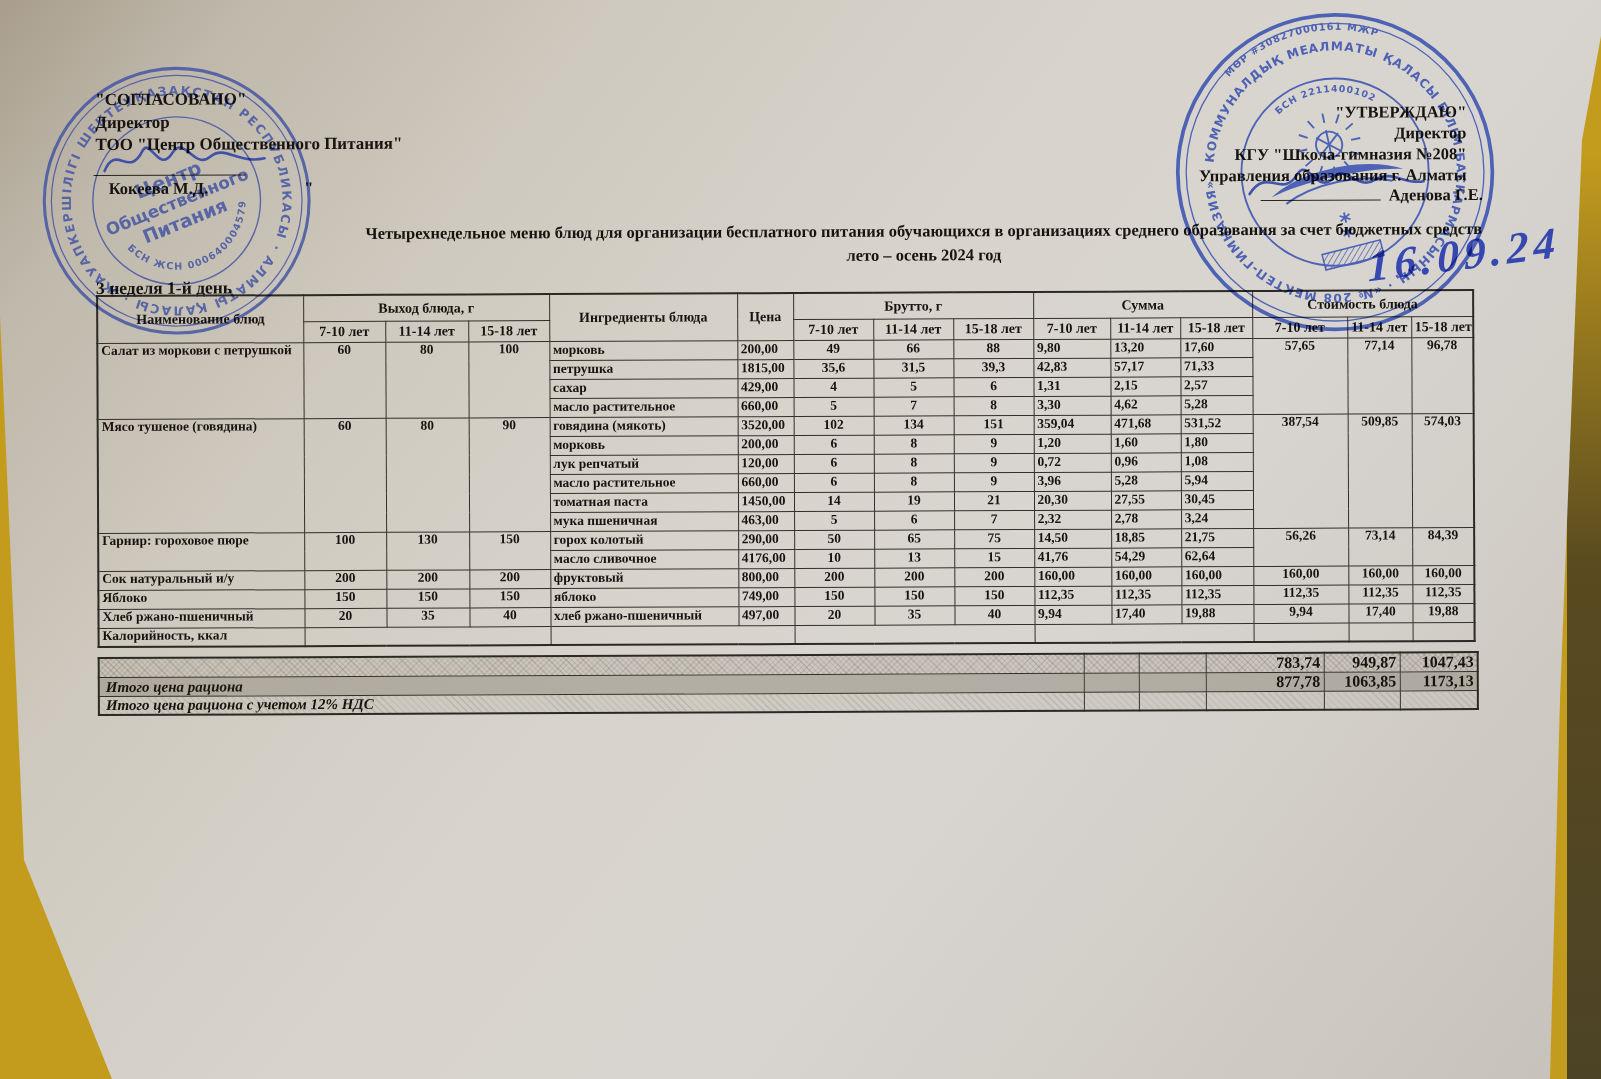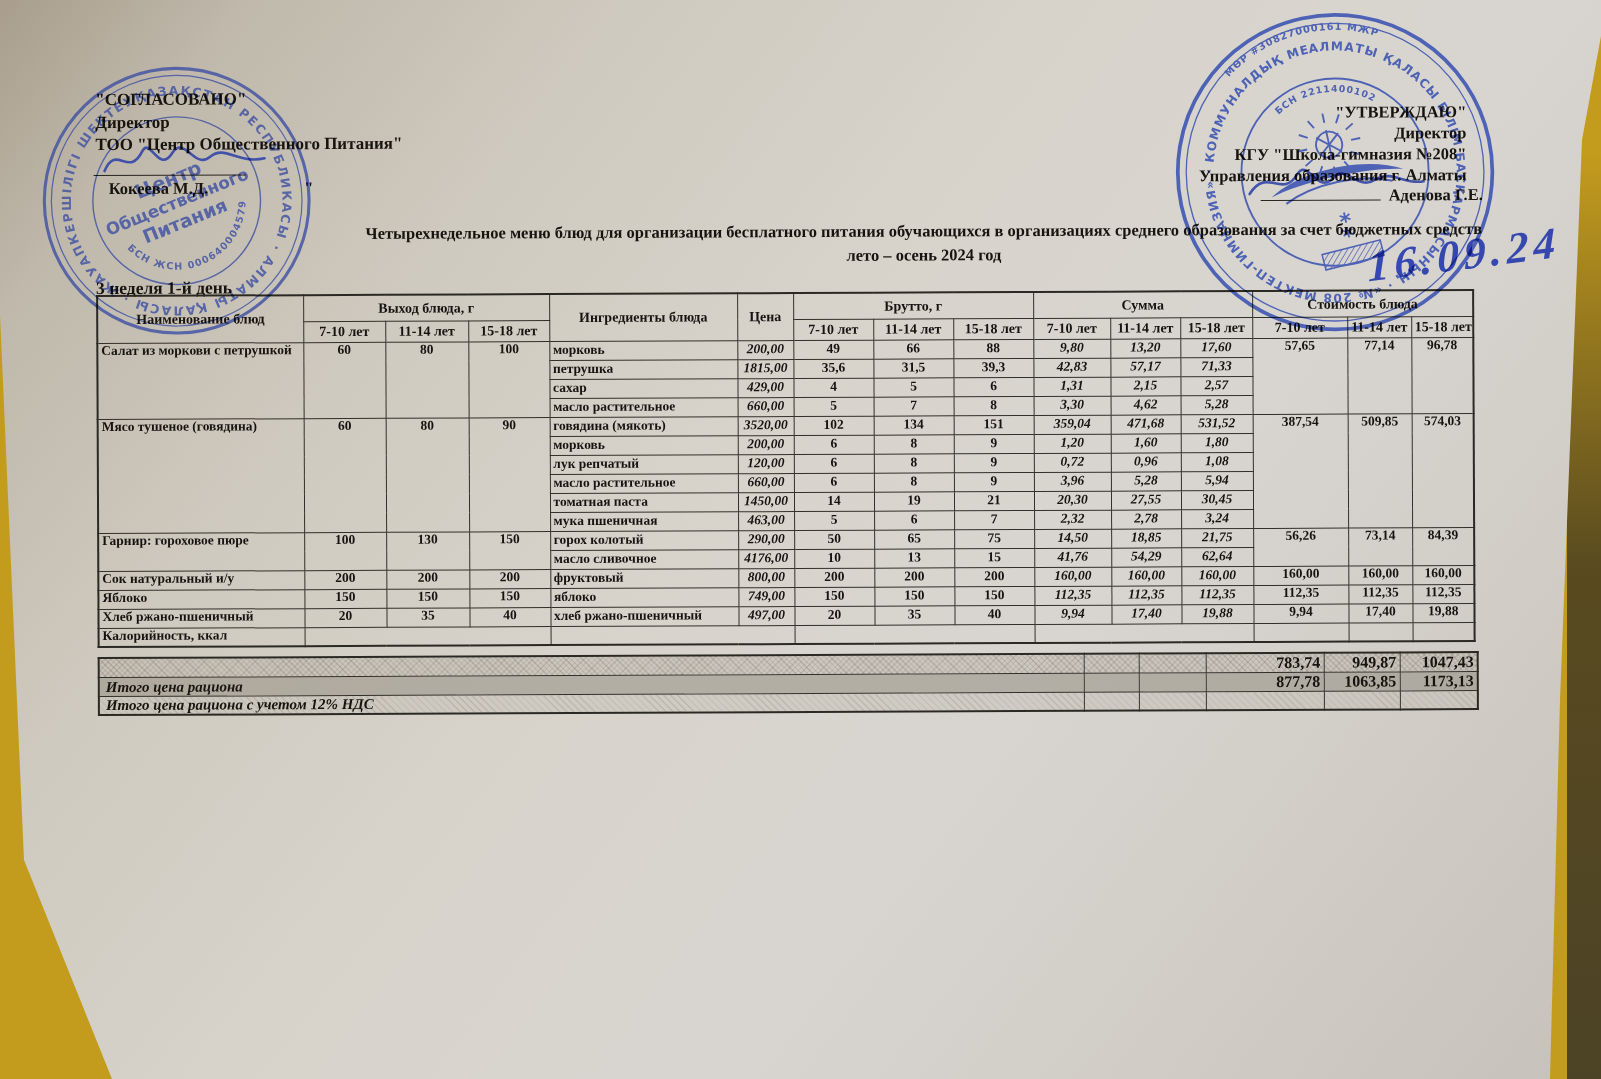--- a/index.html
+++ b/index.html
@@ -32,21 +32,21 @@
     padding:0 3px;line-height:1.1;overflow:hidden;white-space:nowrap;
   }
   .menu{border:2.4px solid #2b2923;}
   .menu thead th{text-align:center;font-size:14px;}
   .menu thead tr:first-child{height:26px;}
   .menu thead tr:last-child{height:21px;}
   .menu tbody tr{height:19px;}
   .cell-name{text-align:left;vertical-align:top;}
   .cell-ing{text-align:left;}
   .cell-center{text-align:center;}
-  .cell-right{text-align:center;font-style:italic;}
+  .cell-right{text-align:left;}
   .cell-top{vertical-align:top;}
   .pad{padding-right:14px;}
   
   .totals{width:1379px;border:2px solid #2b2923;}
   .totals td{border:1.6px solid #32302a;font-size:16px;font-weight:bold;padding:0 3px;overflow:hidden;white-space:nowrap;}
   .totals .tlabel{font-style:italic;font-size:15px;text-align:left;padding-left:6px;}
   .totals .tval{text-align:right;}
   .row-hatch td{background:
       repeating-linear-gradient(45deg,rgba(110,104,92,.28) 0 1px,transparent 1px 4px),
       repeating-linear-gradient(-45deg,rgba(110,104,92,.22) 0 1px,transparent 1px 4px),

